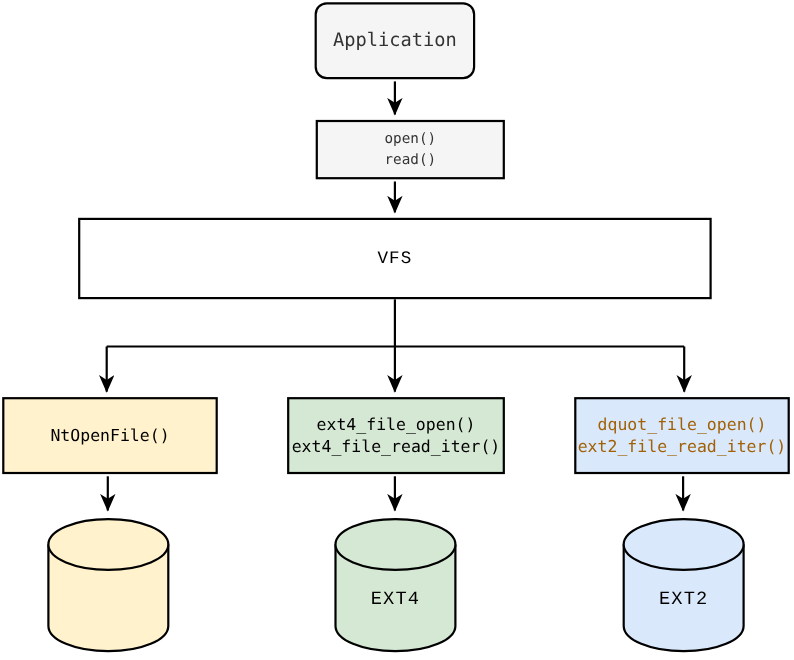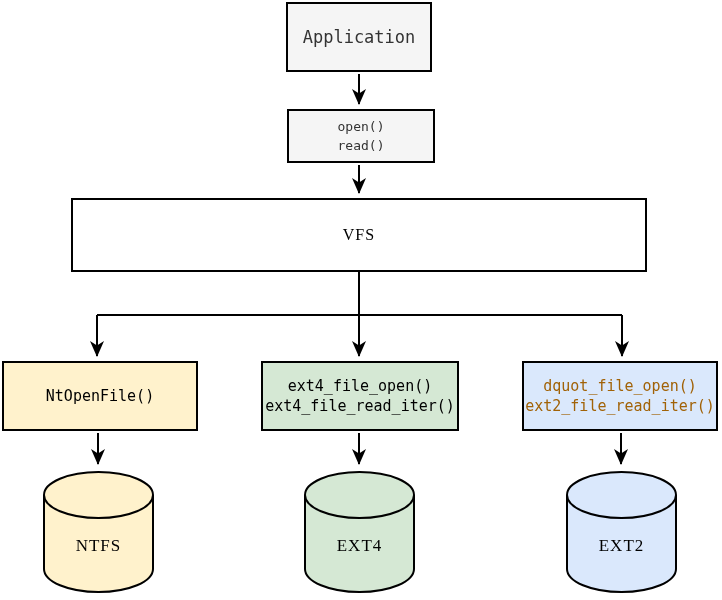--- a/index.html
+++ b/index.html
@@ -23,24 +23,24 @@
     box-sizing: border-box;
     border: 2px solid #000000;
     display: flex;
     flex-direction: column;
     align-items: center;
     justify-content: center;
     text-align: center;
     z-index: 2;
   }
   .mono { font-family: "DejaVu Sans Mono", monospace; }
-  .sans { font-family: Liberation Serif, serif; }
+  .sans { font-family: Liberation Mono, monospace; }
 
-  .node-app      { left:286px; top:2px;   width:146px; height:70px; background:#f5f5f5; color:#333333; font-size:17px; }
-  .node-syscall  { left:287px; top:109px; width:148px; height:54px; background:#f5f5f5; color:#333333; font-size:13px; line-height:19px; }
+  .node-app      { left:286px; top:2px;   width:146px; height:70px; background:#f5f5f5; color:#333333; font-size:17px;border-radius:11px; }
+  .node-syscall  { left:287px; top:109px; width:172px; height:54px; background:#f5f5f5; color:#333333; font-size:13px; line-height:19px; }
   .node-vfs      { left:71px;  top:198px; width:576px; height:74px; background:#ffffff; color:#000000; font-size:16px; letter-spacing:1px; }
   .node-ntfs     { left:2px;   top:361px; width:196px; height:70px; background:#fff2cc; color:#000000; font-size:15px; line-height:20px; }
   .node-ext4     { left:261px; top:361px; width:198px; height:70px; background:#d5e8d4; color:#000000; font-size:15px; line-height:20px; }
   .node-ext2     { left:522px; top:361px; width:196px; height:70px; background:#dae8fc; color:#a16207; font-size:15px; line-height:20px; }
 
   .cyl {
     position: absolute;
     width: 113px;
     height: 125px;
     z-index: 2;
@@ -109,21 +109,20 @@
   <div class="node node-ext2 mono">
     <span>dquot_file_open()</span>
     <span>ext2_file_read_iter()</span>
   </div>
 
   <div class="cyl cyl-ntfs">
     <svg width="113" height="125" viewBox="-2 -2 113 125" xmlns="http://www.w3.org/2000/svg">
       <path d="M0,23 L0,97 A54.5,23 0 0 0 109,97 L109,23" fill="#fff2cc" stroke="#000000" stroke-width="2"></path>
       <ellipse cx="54.5" cy="23" rx="54.5" ry="23" fill="#fff2cc" stroke="#000000" stroke-width="2"></ellipse>
     </svg>
-    <div class="lbl sans">NTFS</div>
   </div>
 
   <div class="cyl cyl-ext4">
     <svg width="113" height="125" viewBox="-2 -2 113 125" xmlns="http://www.w3.org/2000/svg">
       <path d="M0,23 L0,97 A54.5,23 0 0 0 109,97 L109,23" fill="#d5e8d4" stroke="#000000" stroke-width="2"></path>
       <ellipse cx="54.5" cy="23" rx="54.5" ry="23" fill="#d5e8d4" stroke="#000000" stroke-width="2"></ellipse>
     </svg>
     <div class="lbl sans">EXT4</div>
   </div>
 

